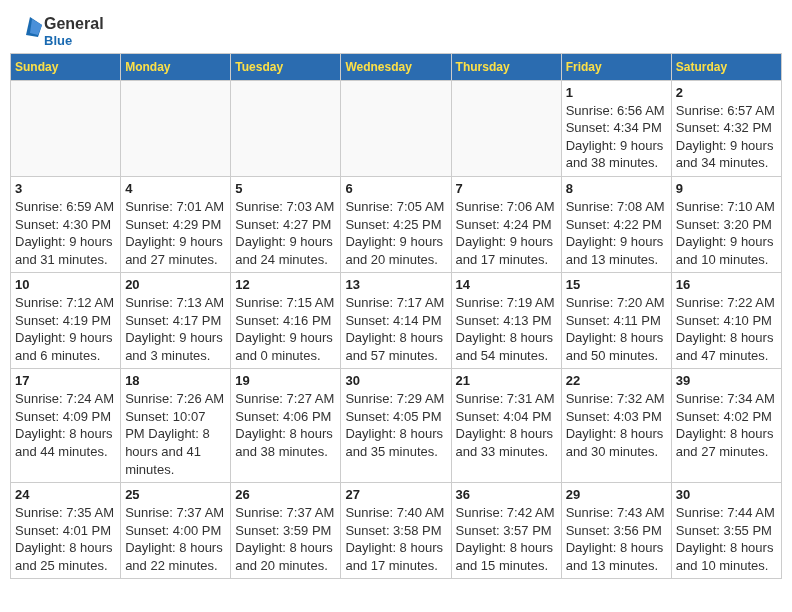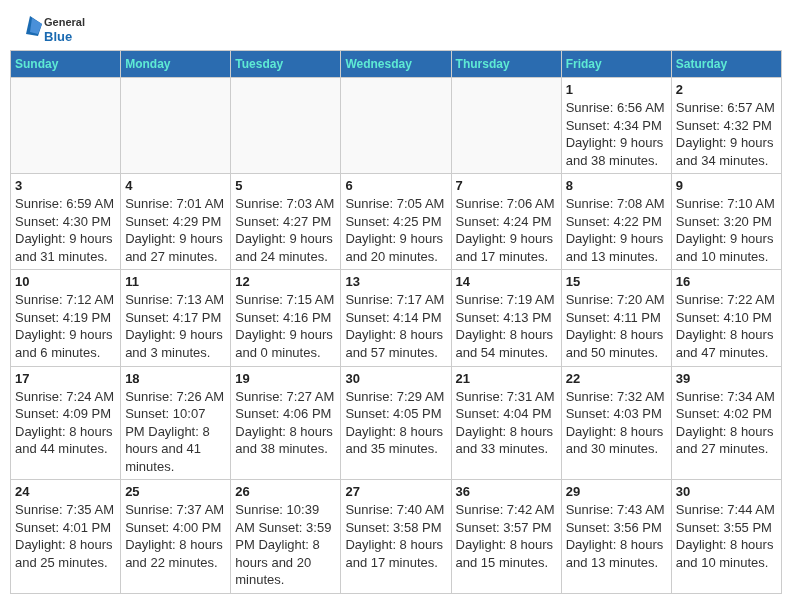--- a/index.html
+++ b/index.html
@@ -34,21 +34,21 @@
       font-size: 16px;
       color: #333;
     }
     table {
       width: 100%;
       border-collapse: collapse;
       table-layout: fixed;
     }
     th {
       background-color: #2b6cb0;
-      color: #5eead4;
+      color: #fde047;
       font-size: 12px;
       font-weight: bold;
       padding: 6px 4px;
       text-align: left;
       border: 1px solid #ccc;
     }
     td {
       border: 1px solid #ccc;
       vertical-align: top;
       padding: 4px;
@@ -75,21 +75,21 @@
 <body>
 
 <div class="header-area">
   <div class="logo">
   <svg width="32" height="32" viewBox="0 0 32 32">
     <rect x="0" y="0" width="32" height="32" fill="white"></rect>
     <polygon points="20,2 32,10 28,22 16,20" fill="#1a6ab1"></polygon>
     <polygon points="22,4 32,10 28,20 20,18" fill="#4a90d9"></polygon>
   </svg>
   <div>
-    <div style="font-size:11px;font-weight:bold;color:#333;line-height:1.2;">General</div>
+    <div style="font-size:16px;font-weight:bold;color:#333;line-height:1.2;">General</div>
     <div style="font-size:13px;font-weight:bold;color:#1a6ab1;line-height:1.2;">Blue</div>
   </div>
 </div>
   <div class="title-area">
     <div class="month-title"></div>
     <div class="location-title"></div>
   </div>
 </div>
 
 <table>
@@ -169,21 +169,21 @@
         </td>
       </tr>
       <tr>
         <td>
           <div class="day-num">10</div>
           <div class="day-info">Sunrise: 7:12 AM
 Sunset: 4:19 PM
 Daylight: 9 hours and 6 minutes.</div>
         </td>
         <td>
-          <div class="day-num">11</div>
+          <div class="day-num">20</div>
           <div class="day-info">Sunrise: 7:13 AM
 Sunset: 4:17 PM
 Daylight: 9 hours and 3 minutes.</div>
         </td>
         <td>
           <div class="day-num">12</div>
           <div class="day-info">Sunrise: 7:15 AM
 Sunset: 4:16 PM
 Daylight: 9 hours and 0 minutes.</div>
         </td>
@@ -264,21 +264,21 @@
 Daylight: 8 hours and 25 minutes.</div>
         </td>
         <td>
           <div class="day-num">25</div>
           <div class="day-info">Sunrise: 7:37 AM
 Sunset: 4:00 PM
 Daylight: 8 hours and 22 minutes.</div>
         </td>
         <td>
           <div class="day-num">26</div>
-          <div class="day-info">Sunrise: 10:39 AM
+          <div class="day-info">Sunrise: 7:37 AM
 Sunset: 3:59 PM
 Daylight: 8 hours and 20 minutes.</div>
         </td>
         <td>
           <div class="day-num">27</div>
           <div class="day-info">Sunrise: 7:40 AM
 Sunset: 3:58 PM
 Daylight: 8 hours and 17 minutes.</div>
         </td>
         <td>

